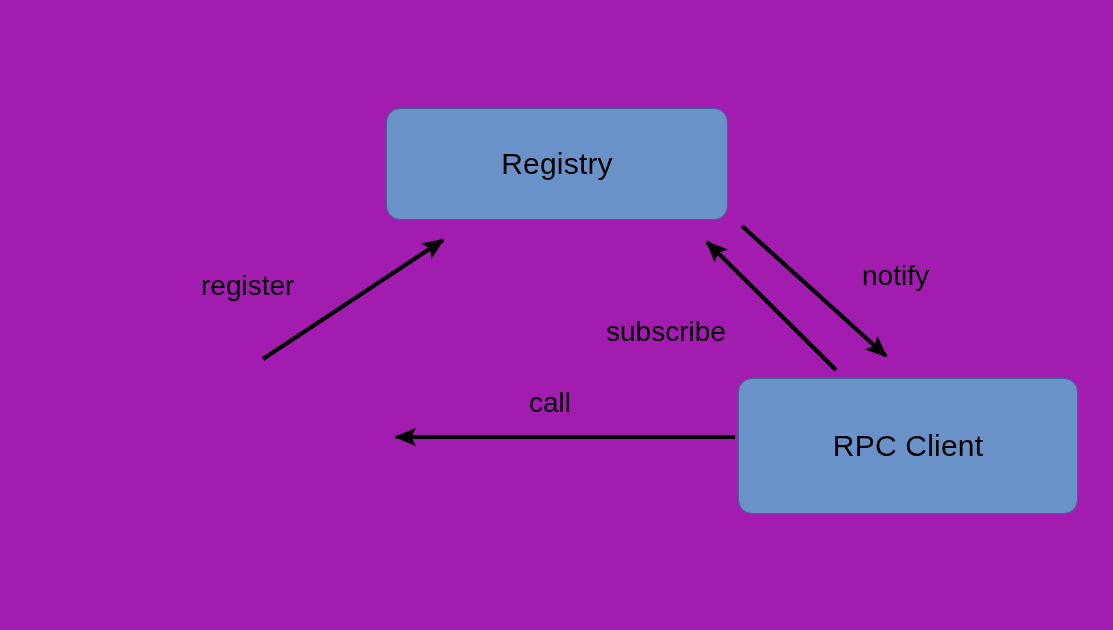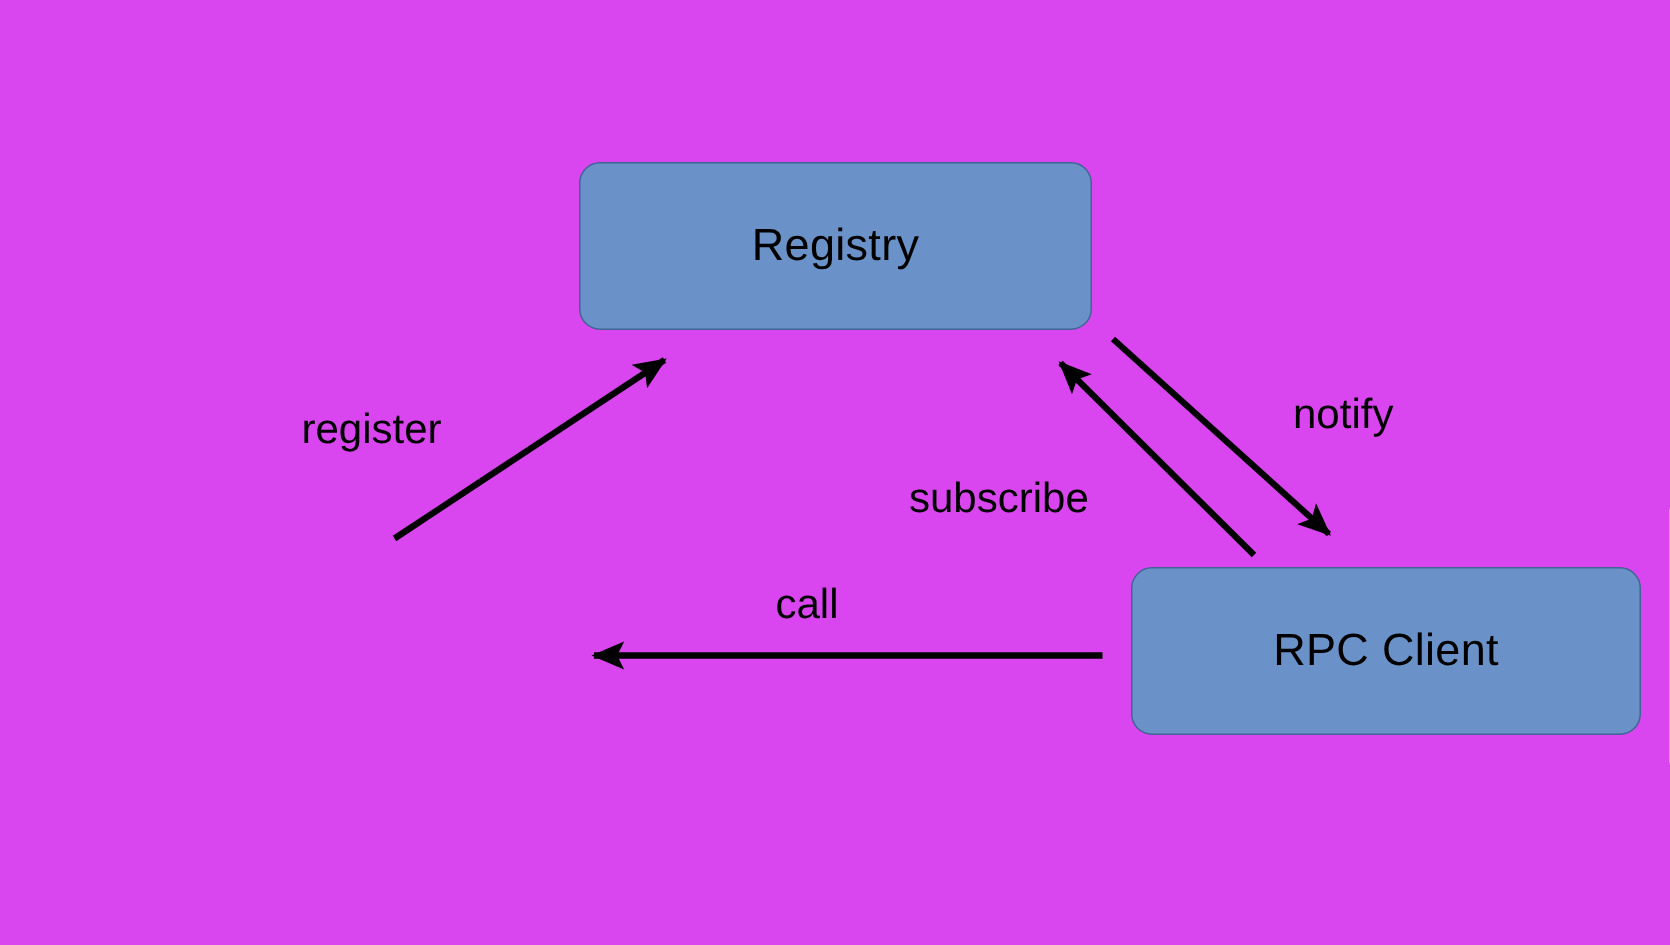--- a/index.html
+++ b/index.html
@@ -10,21 +10,21 @@
   body {
     width: 1113px;
     height: 630px;
     font-family: "Liberation Sans", sans-serif;
     overflow: hidden;
   }
   #canvas {
     position: relative;
     width: 1113px;
     height: 630px;
-    background: #d946ef;
+    background: #a21caf;
   }
   #edges {
     position: absolute;
     left: 0;
     top: 0;
     width: 1113px;
     height: 630px;
   }
   .node {
     position: absolute;
@@ -49,26 +49,26 @@
     color: #000000;
     font-size: 28px;
     font-family: "Liberation Sans", sans-serif;
     white-space: nowrap;
     line-height: 1;
     user-select: none;
   }
   
   #node-registry   { left: 386px; top: 108px; width: 342px; height: 112px; }
   #node-rpc-server { left: 36px;  top: 378px; width: 339px; height: 112px; }
-  #node-rpc-client { left: 738px; top: 378px; width: 340px; height: 112px; margin-left: 16px; }
+  #node-rpc-client { left: 738px; top: 378px; width: 340px; height: 136px; }
   
   #label-register  { left: 201px; top: 272px; }
   #label-subscribe { left: 606px; top: 318px; }
   #label-notify    { left: 862px; top: 262px; }
-  #label-call      { left: 517px; top: 389px; }
+  #label-call      { left: 529px; top: 389px; }
 </style>
 </head>
 <body>
 
 <div id="canvas">
 
   <svg id="edges" viewBox="0 0 1113 630" width="1113" height="630" xmlns="http://www.w3.org/2000/svg">
     <defs>
       <marker id="arrowhead" viewBox="0 0 10 10" refX="9.2" refY="5" markerWidth="5.2" markerHeight="5.2" orient="auto-start-reverse">
         <path d="M 0 0.7 L 10 5 L 0 9.3 L 2.1 5 Z" fill="#000000"></path>

